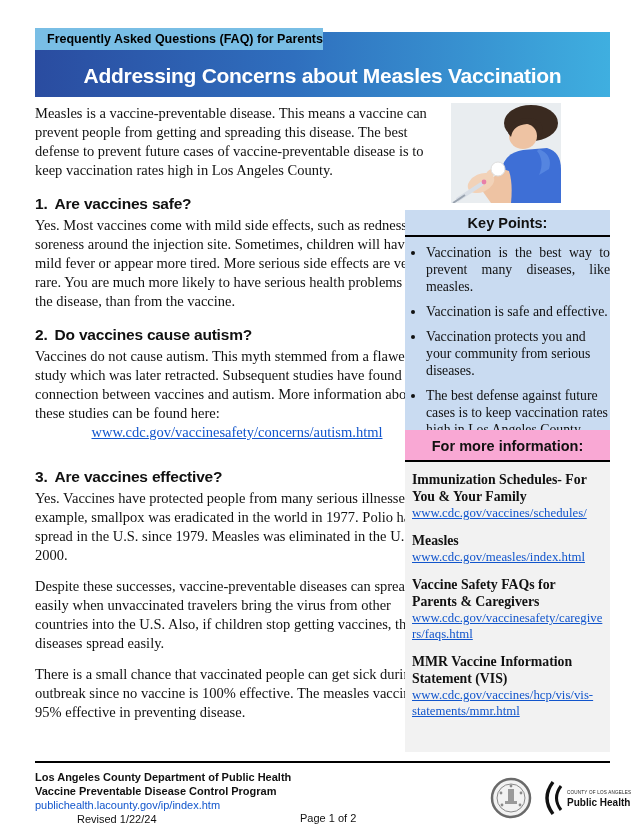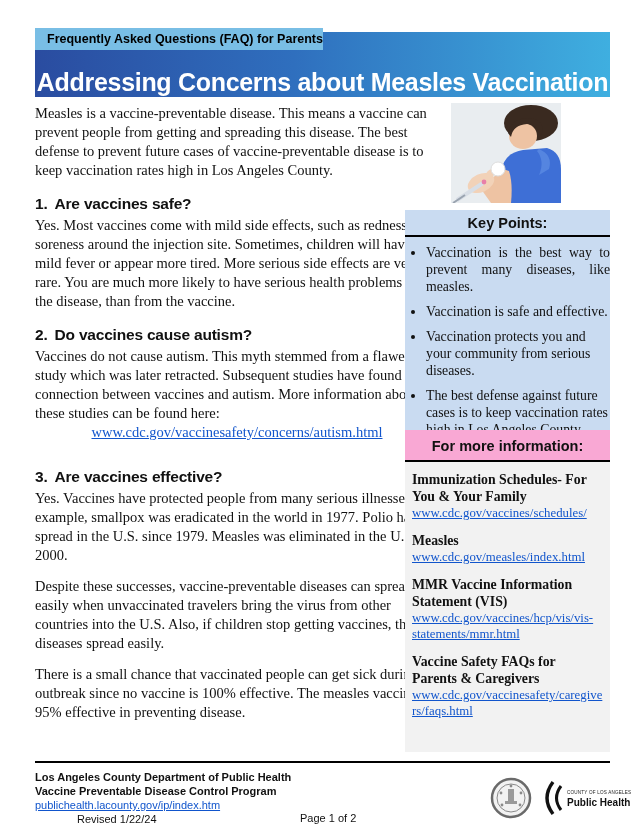--- a/index.html
+++ b/index.html
@@ -12,21 +12,21 @@
   .page { position:absolute; inset:0; background:#fff; }
 
   
   .banner {
     position:absolute; left:35px; top:32px; width:575px; height:65px;
     background:linear-gradient(90deg,#2A4CA0 0%, #2F6FBE 45%, #3FAFE0 100%);
     display:flex; align-items:flex-end; justify-content:center; z-index:1;
   }
   .banner-title {
     font-family:"Liberation Sans", sans-serif; font-weight:bold;
-    color:#fff; font-size:25px; letter-spacing:-0.3px; padding-bottom:0;
+    color:#fff; font-size:21px; letter-spacing:-0.3px; padding-bottom:9px;
     white-space:nowrap;
   }
   .kicker {
     position:absolute; left:35px; top:28px; width:288px; height:22px;
     background:#79BEE5; z-index:2;
     font-family:"Liberation Sans", sans-serif; font-weight:bold;
     font-size:12.5px; color:#000; padding:4px 0 4px 12px; white-space:nowrap;
   }
 
   
@@ -84,21 +84,21 @@
   }
 
   
   .footer-line { position:absolute; left:35px; top:761px; width:575px; border-top:2px solid #000; }
   .footer-left {
     position:absolute; left:35px; top:770px;
     font-family:"Liberation Sans", sans-serif; font-size:11px; line-height:14px;
   }
   .footer-left .bold { font-weight:bold; }
   .footer-link {
-    color:#1155CC; text-decoration:underline; cursor:pointer;
+    color:#1155CC; cursor:pointer;
     font-size:11px; line-height:14px; display:inline-block;
   }
   .footer-revised { line-height:14px;padding-left:42px; }
   .page-num {
     position:absolute; left:300px; top:812px;
     font-family:"Liberation Sans", sans-serif; font-size:11px;
   }
   .logos { position:absolute; left:490px; top:777px; display:flex; align-items:center; gap:7px; }
   .ph-text1 { font-family:"Liberation Sans", sans-serif; font-size:4.6px; letter-spacing:0.2px; fill:#222; }
   .ph-text2 { font-family:"Liberation Sans", sans-serif; font-size:10px; font-weight:bold; fill:#111; }
@@ -178,26 +178,26 @@
     <div class="mi-body">
       <div class="mi-item">
         <div class="mi-label">Immunization Schedules- For You &amp; Your Family</div>
         <a class="mi-link">www.cdc.gov/vaccines/schedules/</a>
       </div>
       <div class="mi-item">
         <div class="mi-label">Measles</div>
         <a class="mi-link">www.cdc.gov/measles/index.html</a>
       </div>
       <div class="mi-item">
+        <div class="mi-label">Vaccine Safety FAQs for Parents &amp; Caregivers</div>
+        <a class="mi-link">www.cdc.gov/vaccinesafety/caregivers/faqs.html</a>
+      </div>
+      <div class="mi-item">
         <div class="mi-label">MMR Vaccine Information Statement (VIS)</div>
         <a class="mi-link">www.cdc.gov/vaccines/hcp/vis/vis-statements/mmr.html</a>
-      </div>
-      <div class="mi-item">
-        <div class="mi-label">Vaccine Safety FAQs for Parents &amp; Caregivers</div>
-        <a class="mi-link">www.cdc.gov/vaccinesafety/caregivers/faqs.html</a>
       </div>
     </div>
   </div>
 
   <div class="footer-line"></div>
   <div class="footer-left">
     <div class="bold">Los Angeles County Department of Public Health</div>
     <div class="bold">Vaccine Preventable Disease Control Program</div>
     <a class="footer-link">publichealth.lacounty.gov/ip/index.htm</a>
     <div class="footer-revised">Revised 1/22/24</div>

